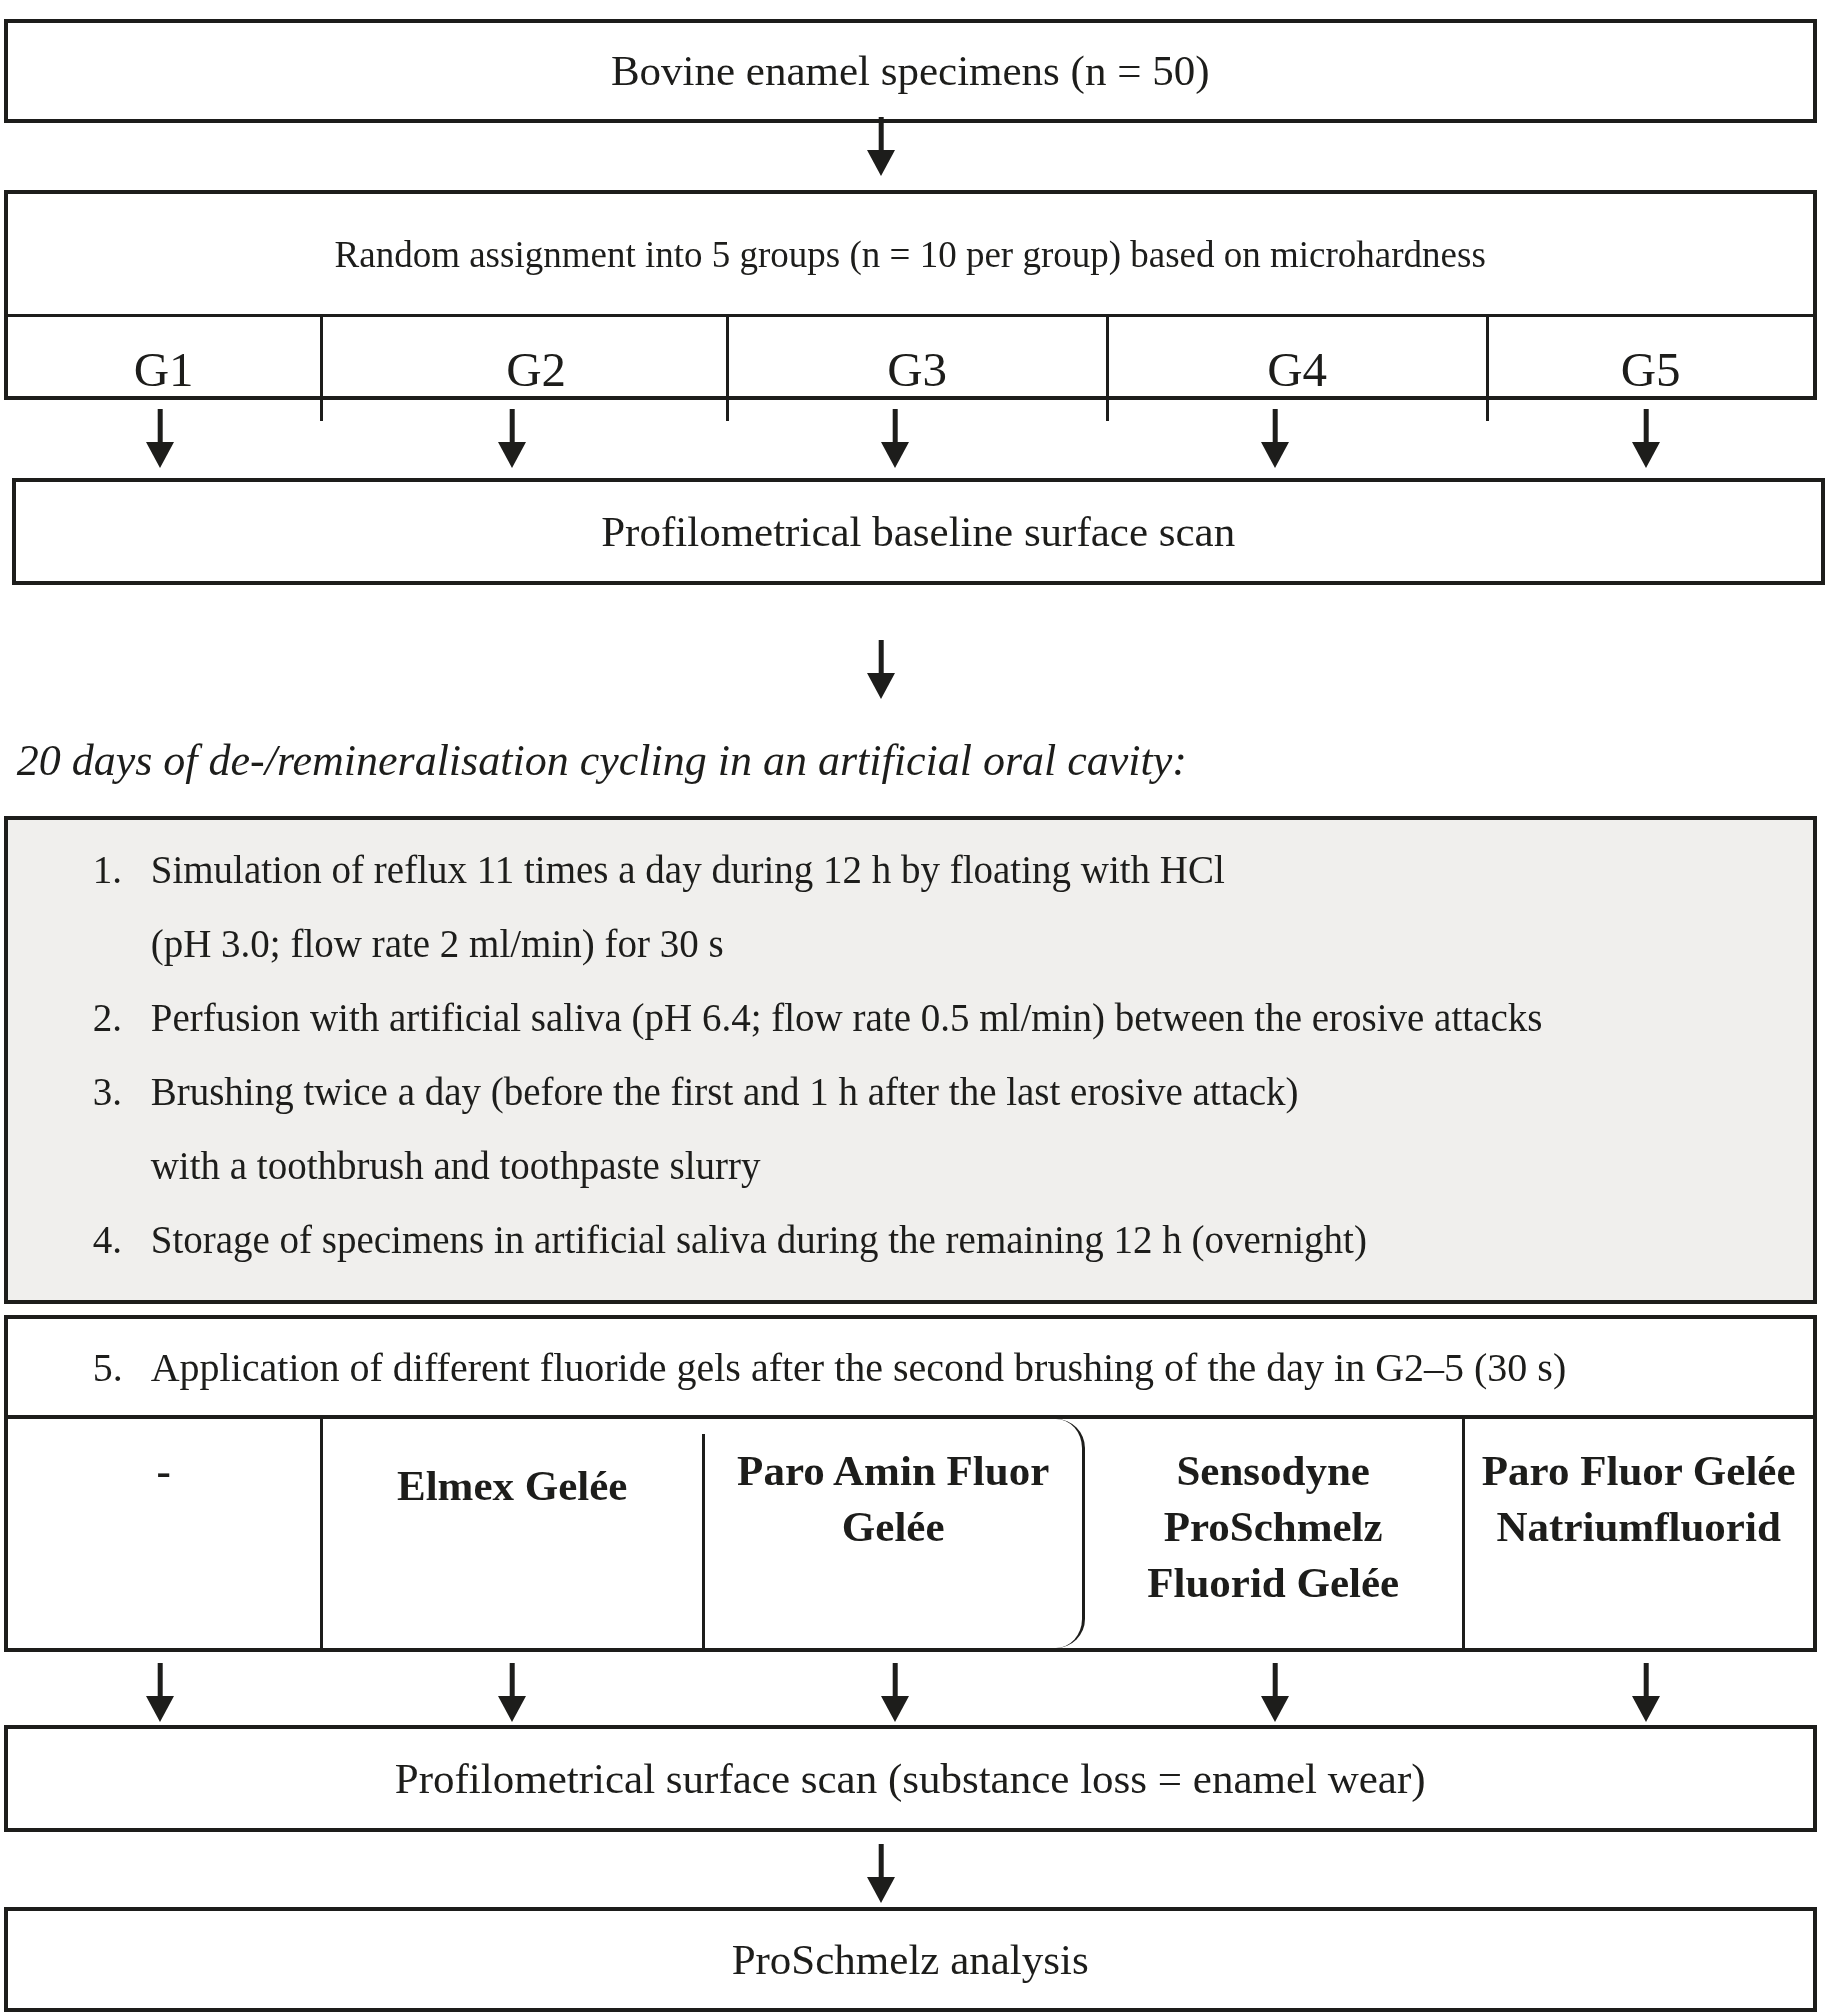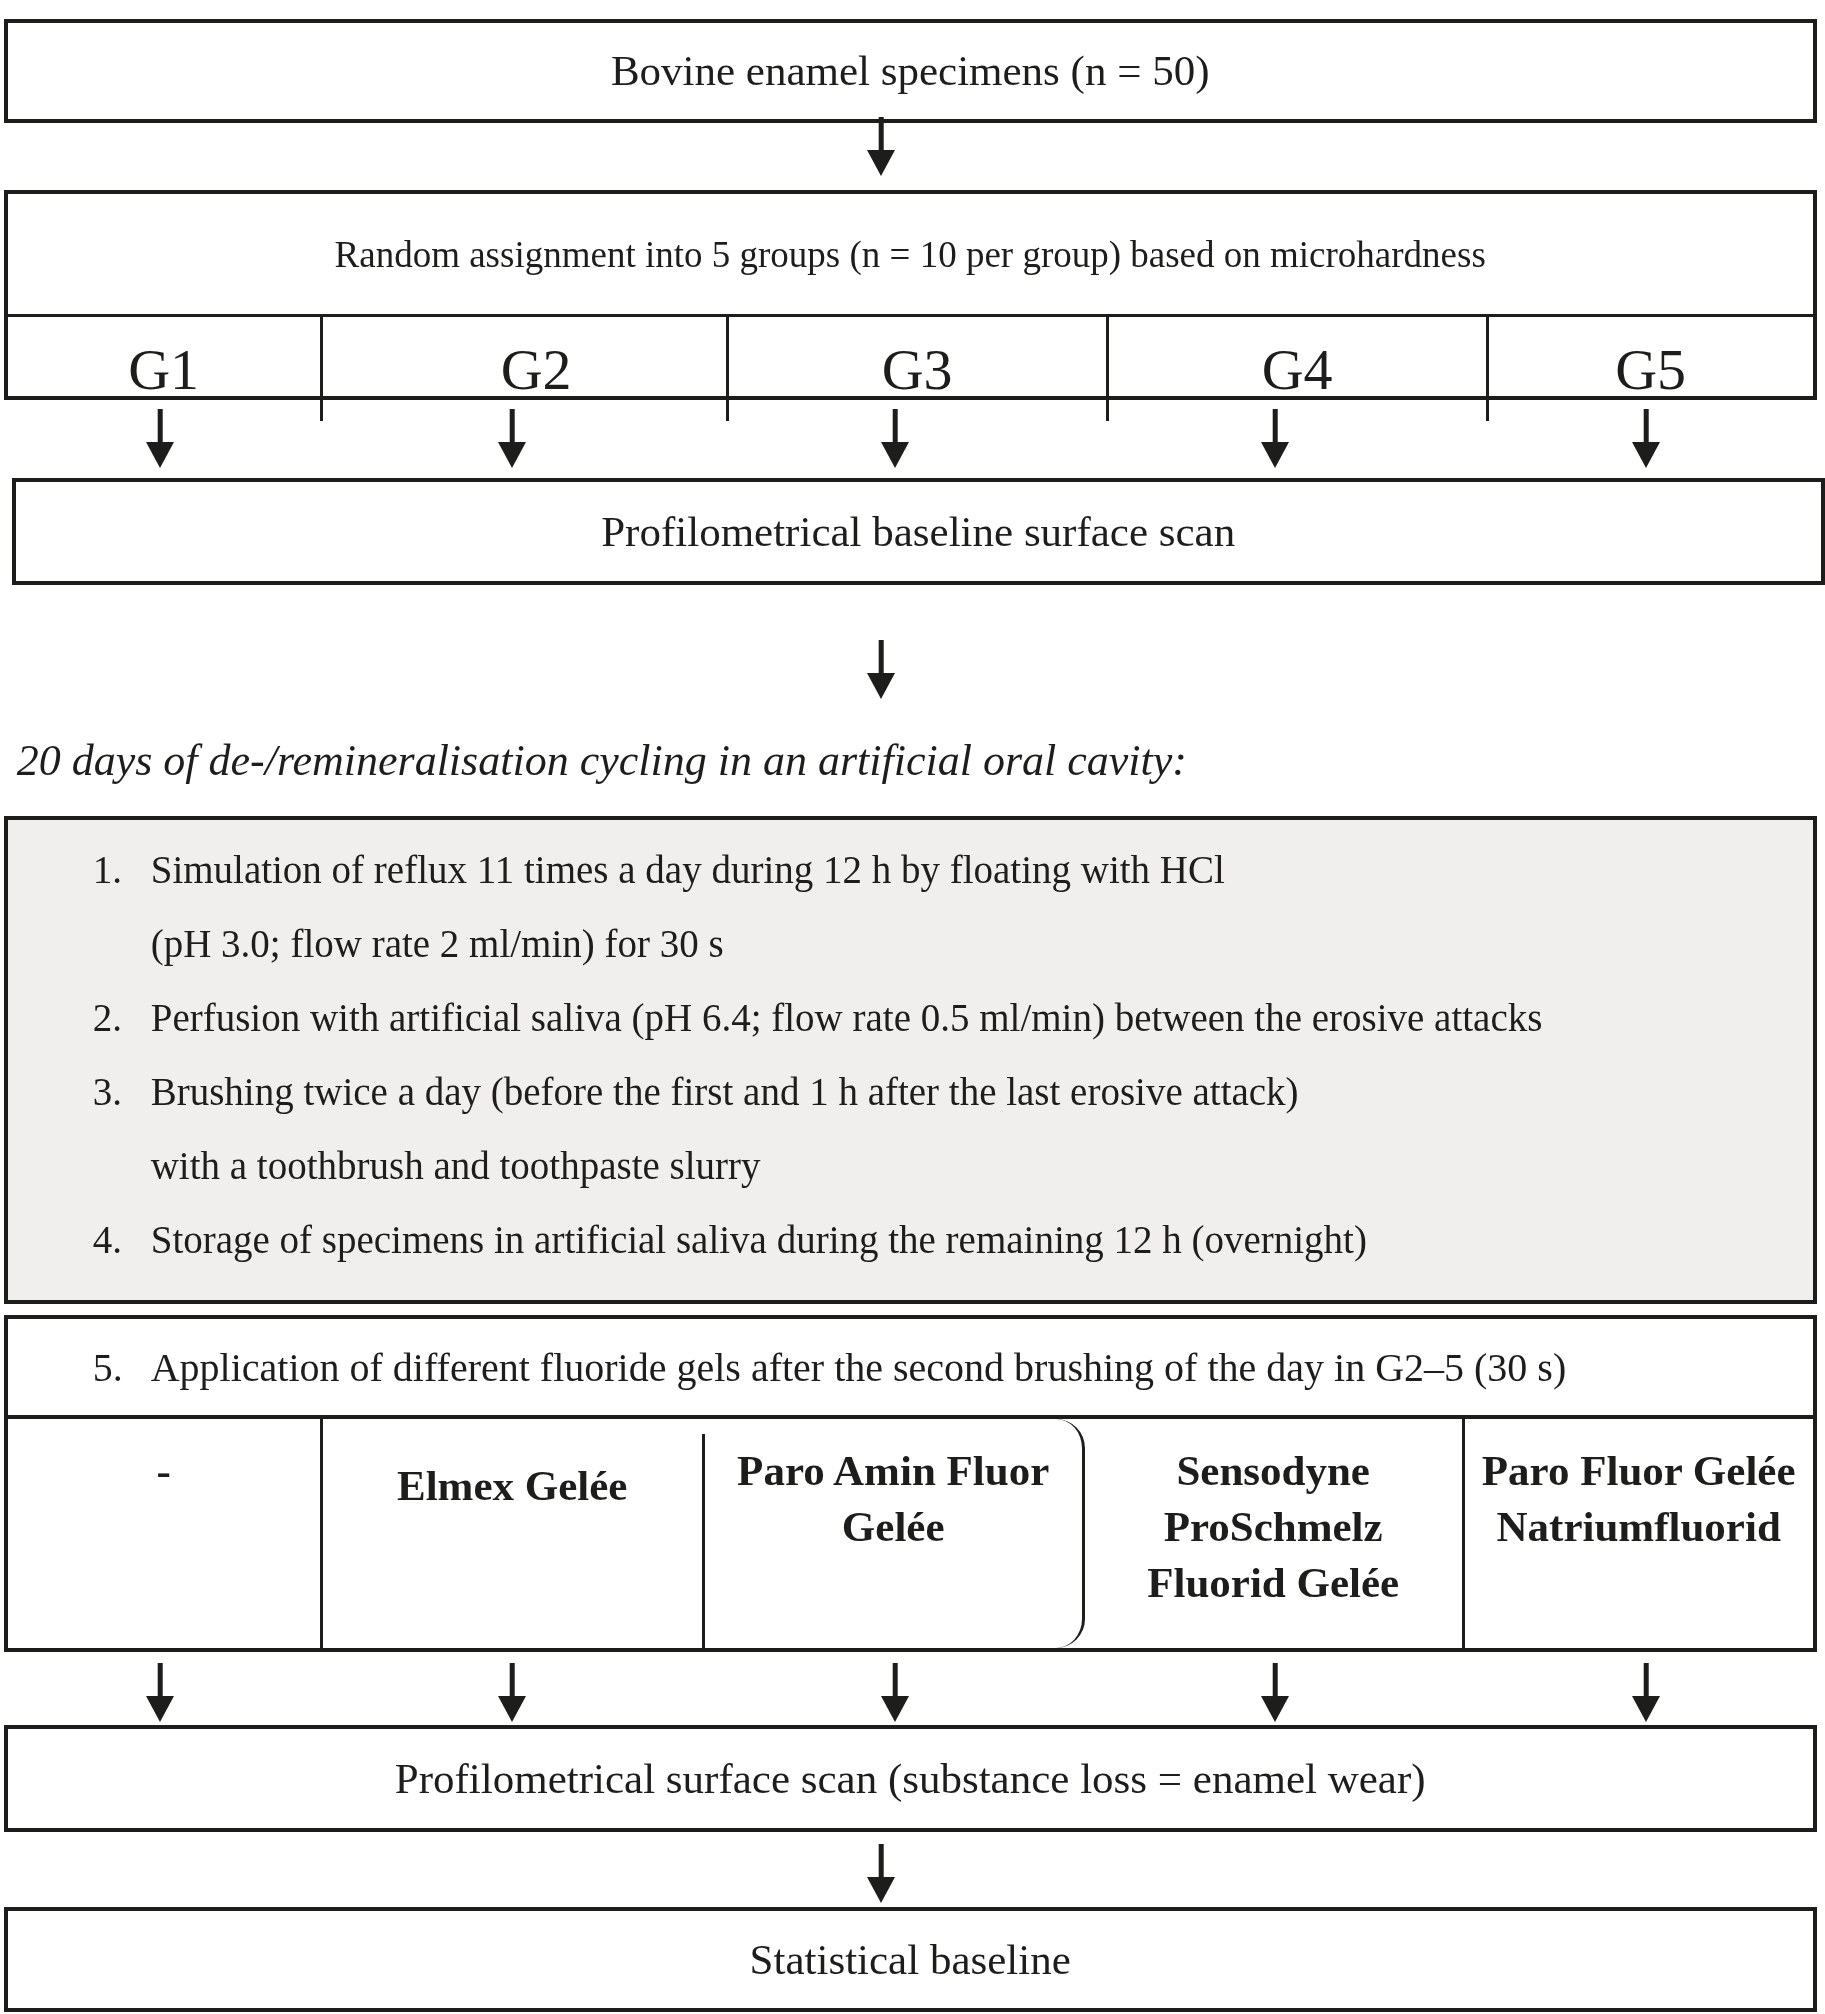--- a/index.html
+++ b/index.html
@@ -43,21 +43,21 @@
   }
   .tbl-title{
     height:123px;border-bottom:3.7px solid var(--ink);
     display:flex;align-items:center;justify-content:center;
     font-size:37px;
   }
   .cells{display:flex;height:104px;}
   .cells .cell{
     border-right:3.7px solid var(--ink);
     display:flex;align-items:center;justify-content:center;
-    font-size:58px;
+    font-size:49px;
   }
   .cells .cell:nth-child(1){flex:0 0 315px;}
   .cells .cell:nth-child(2){flex:0 0 382px;margin-left:24px;}
   .cells .cell:nth-child(3){flex:0 0 380px;}
   .cells .cell:nth-child(4){flex:0 0 380px;}
   .cells .cell:nth-child(5){flex:1;border-right:none;}
   
   #cycling-heading{
     position:absolute;left:16.7px;top:735px;width:1790px;
     font-size:44px;font-style:italic;
@@ -186,17 +186,17 @@
   <div class="arrow" style="left:1261px;top:1663px;"></div>
   <div class="arrow" style="left:1632px;top:1663px;"></div>
 
   <div class="box" style="top:1725px;height:107px;justify-content:center;">
     <span>Profilometrical surface scan (substance loss = enamel wear)</span>
   </div>
 
   <div class="arrow" style="left:867px;top:1844px;"></div>
 
   <div class="box" style="top:1907px;height:105px;">
-    <span>Statistical baseline</span>
+    <span>ProSchmelz analysis</span>
   </div>
 
 </div>
 
 
 </body></html>

